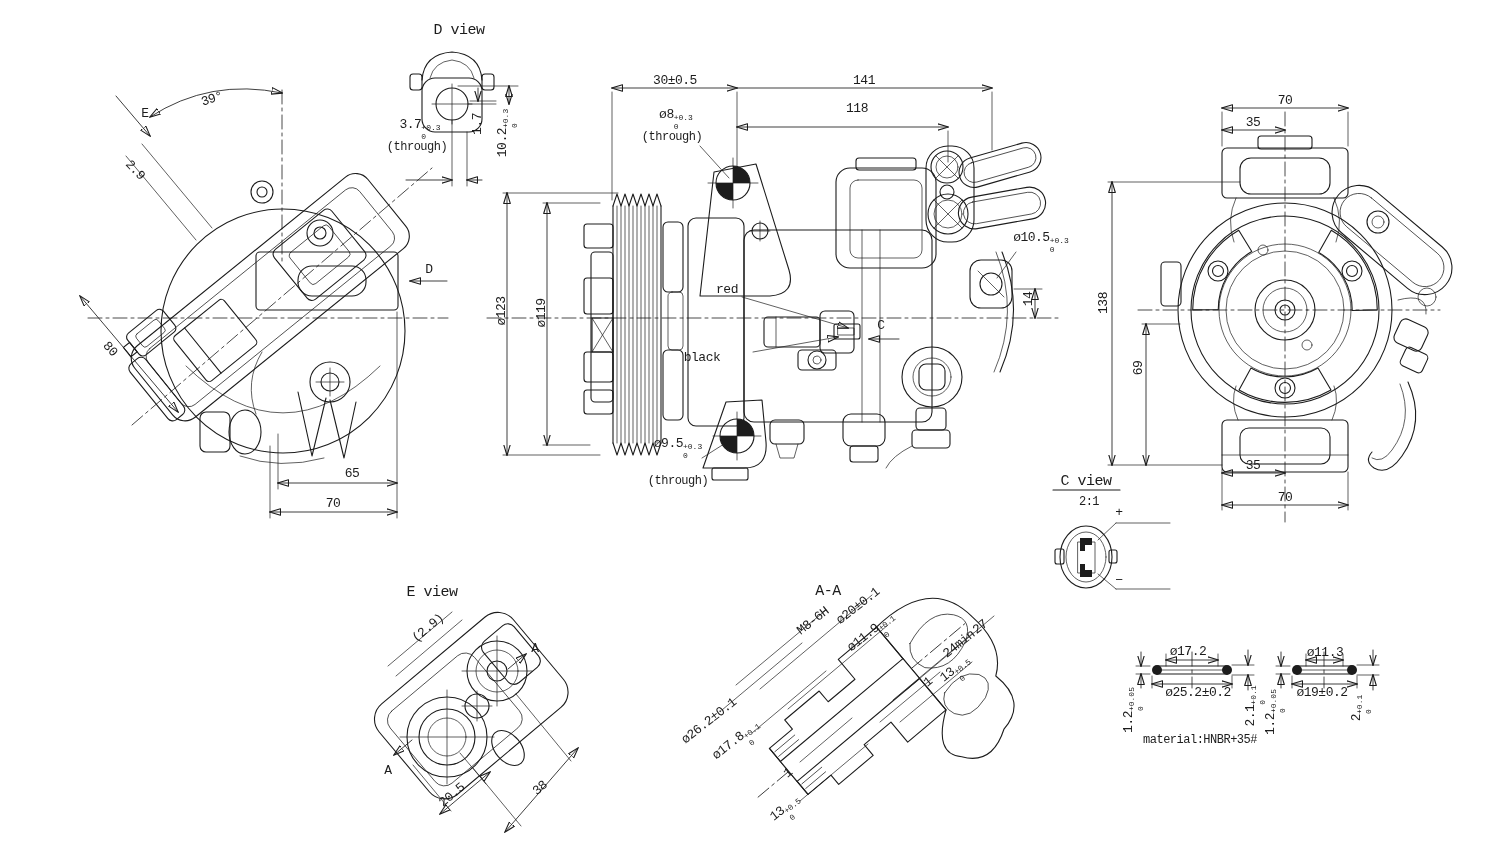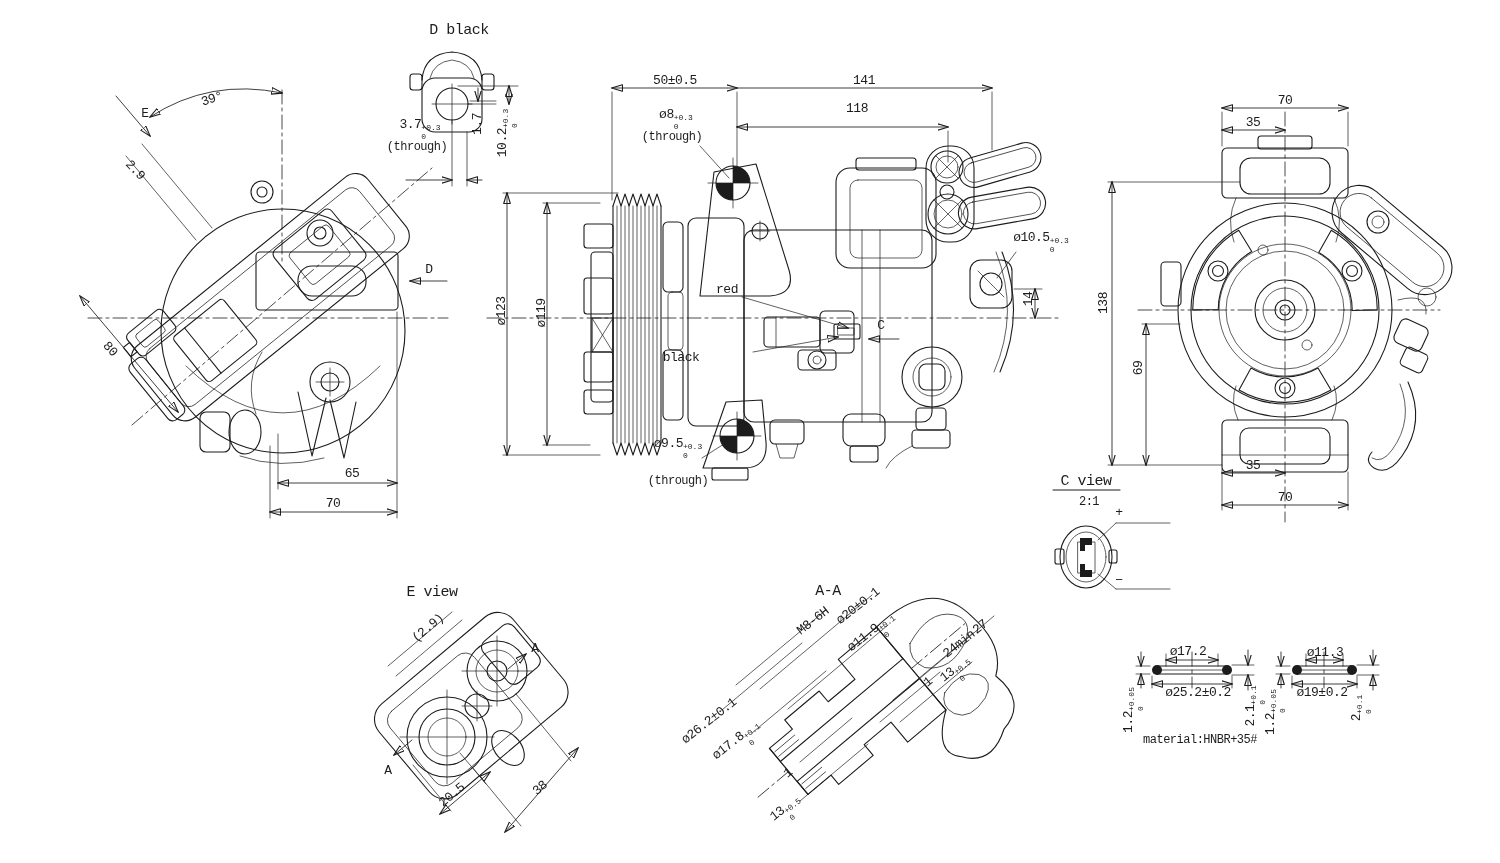--- a/index.html
+++ b/index.html
@@ -435,44 +435,44 @@
 </svg>
 
 <div class="lbl" style="left:145px;top:113px">E</div>
 <div class="lbl r18n" style="left:212px;top:99px">39°</div>
 <div class="lbl r47" style="left:135px;top:170px">2.9</div>
 <div class="lbl r47" style="left:110px;top:349px">80</div>
 <div class="lbl" style="left:352px;top:473px">65</div>
 <div class="lbl" style="left:333px;top:503px">70</div>
 <div class="lbl" style="left:429px;top:269px">D</div>
 
-<div class="lbl ttl" style="left:459px;top:30px">D black</div>
+<div class="lbl ttl" style="left:459px;top:30px">D view</div>
 <div class="lbl" style="left:420px;top:130px"><span>3.7</span><span class="tt">
         <em>+0.3</em>
         <em>0</em>
       </span></div>
 <div class="lbl sm" style="left:417px;top:147px">(through)</div>
 <div class="lbl rv" style="left:477px;top:124px">1.7</div>
 <div class="lbl rv" style="left:508px;top:133px"><span>10.2</span><span class="tt">
         <em>+0.3</em>
         <em>0</em>
       </span></div>
 
-<div class="lbl" style="left:675px;top:80px">50±0.5</div>
+<div class="lbl" style="left:675px;top:80px">30±0.5</div>
 <div class="lbl" style="left:864px;top:80px">141</div>
 <div class="lbl" style="left:857px;top:108px">118</div>
 <div class="lbl" style="left:676px;top:120px"><span>ø8</span><span class="tt">
         <em>+0.3</em>
         <em>0</em>
       </span></div>
 <div class="lbl sm" style="left:672px;top:137px">(through)</div>
 <div class="lbl rv" style="left:501px;top:311px">ø123</div>
 <div class="lbl rv" style="left:541px;top:313px">ø119</div>
 <div class="lbl" style="left:727px;top:289px">red</div>
-<div class="lbl" style="left:681px;top:357px">black</div>
+<div class="lbl" style="left:702px;top:357px">black</div>
 <div class="lbl" style="left:881px;top:325px">C</div>
 <div class="lbl" style="left:1041px;top:243px"><span>ø10.5</span><span class="tt">
         <em>+0.3</em>
         <em>0</em>
       </span></div>
 <div class="lbl rv" style="left:1028px;top:299px">14</div>
 <div class="lbl" style="left:678px;top:449px"><span>ø9.5</span><span class="tt">
         <em>+0.3</em>
         <em>0</em>
       </span></div>

